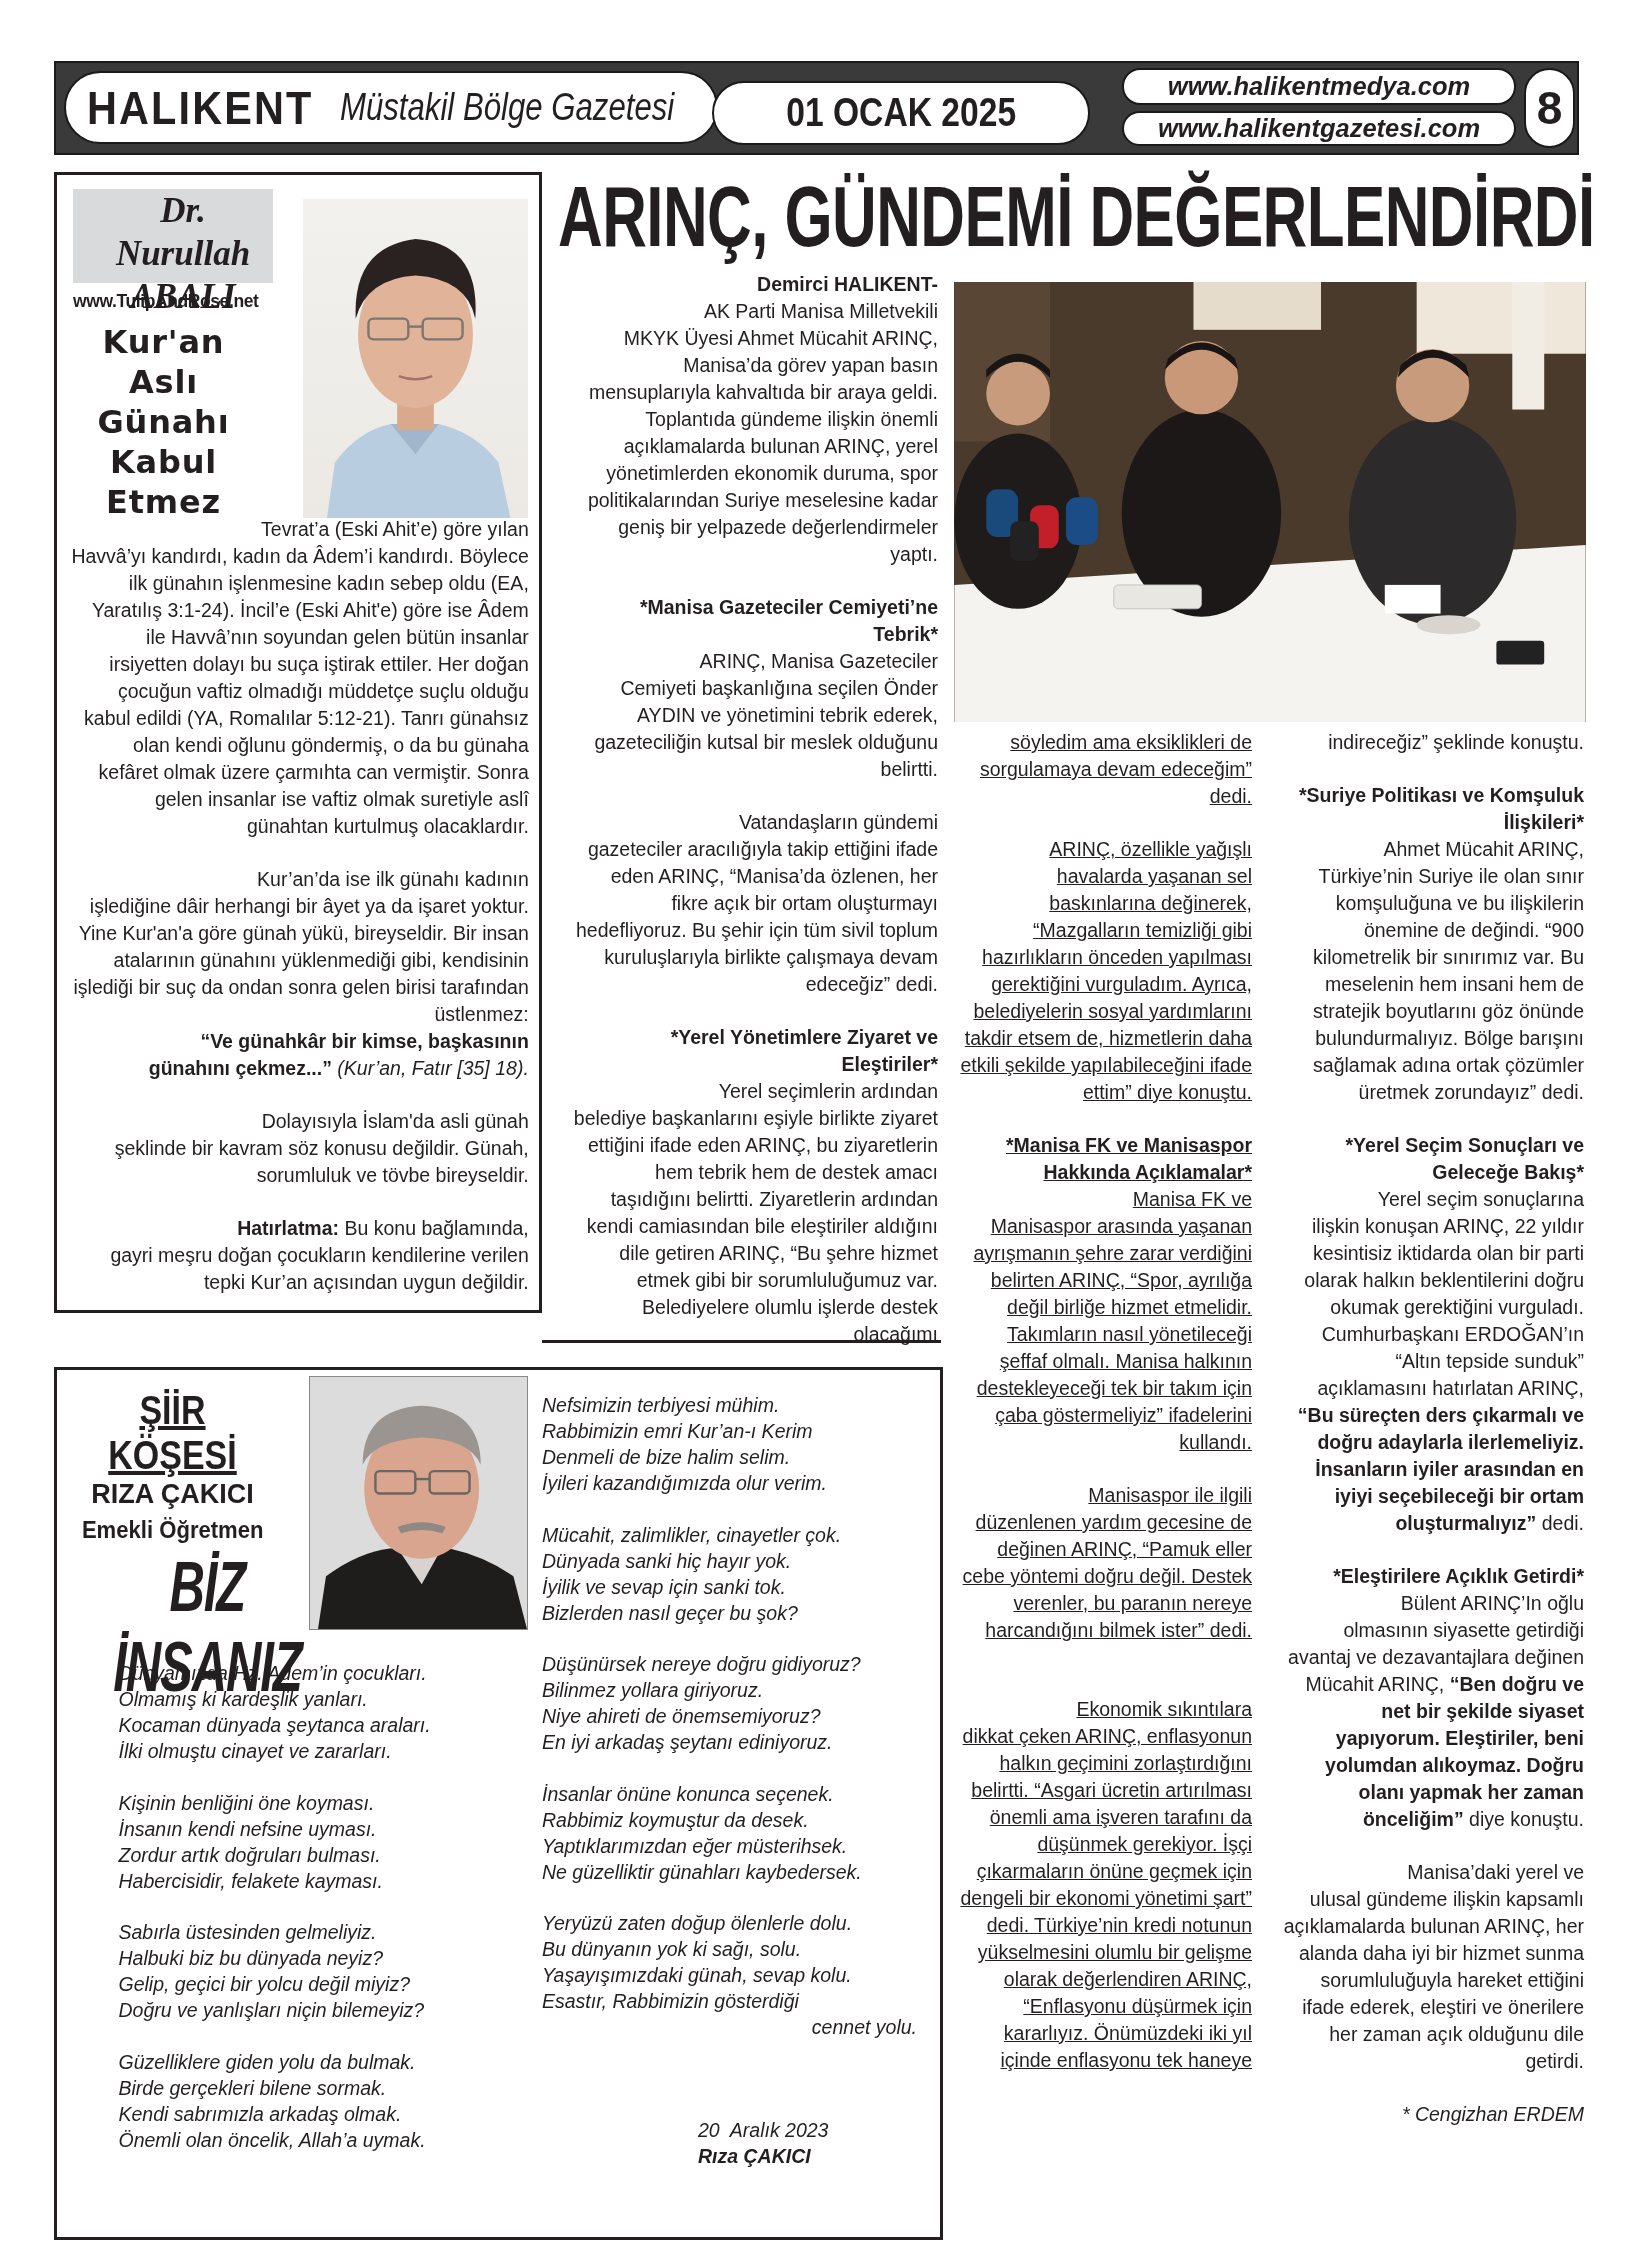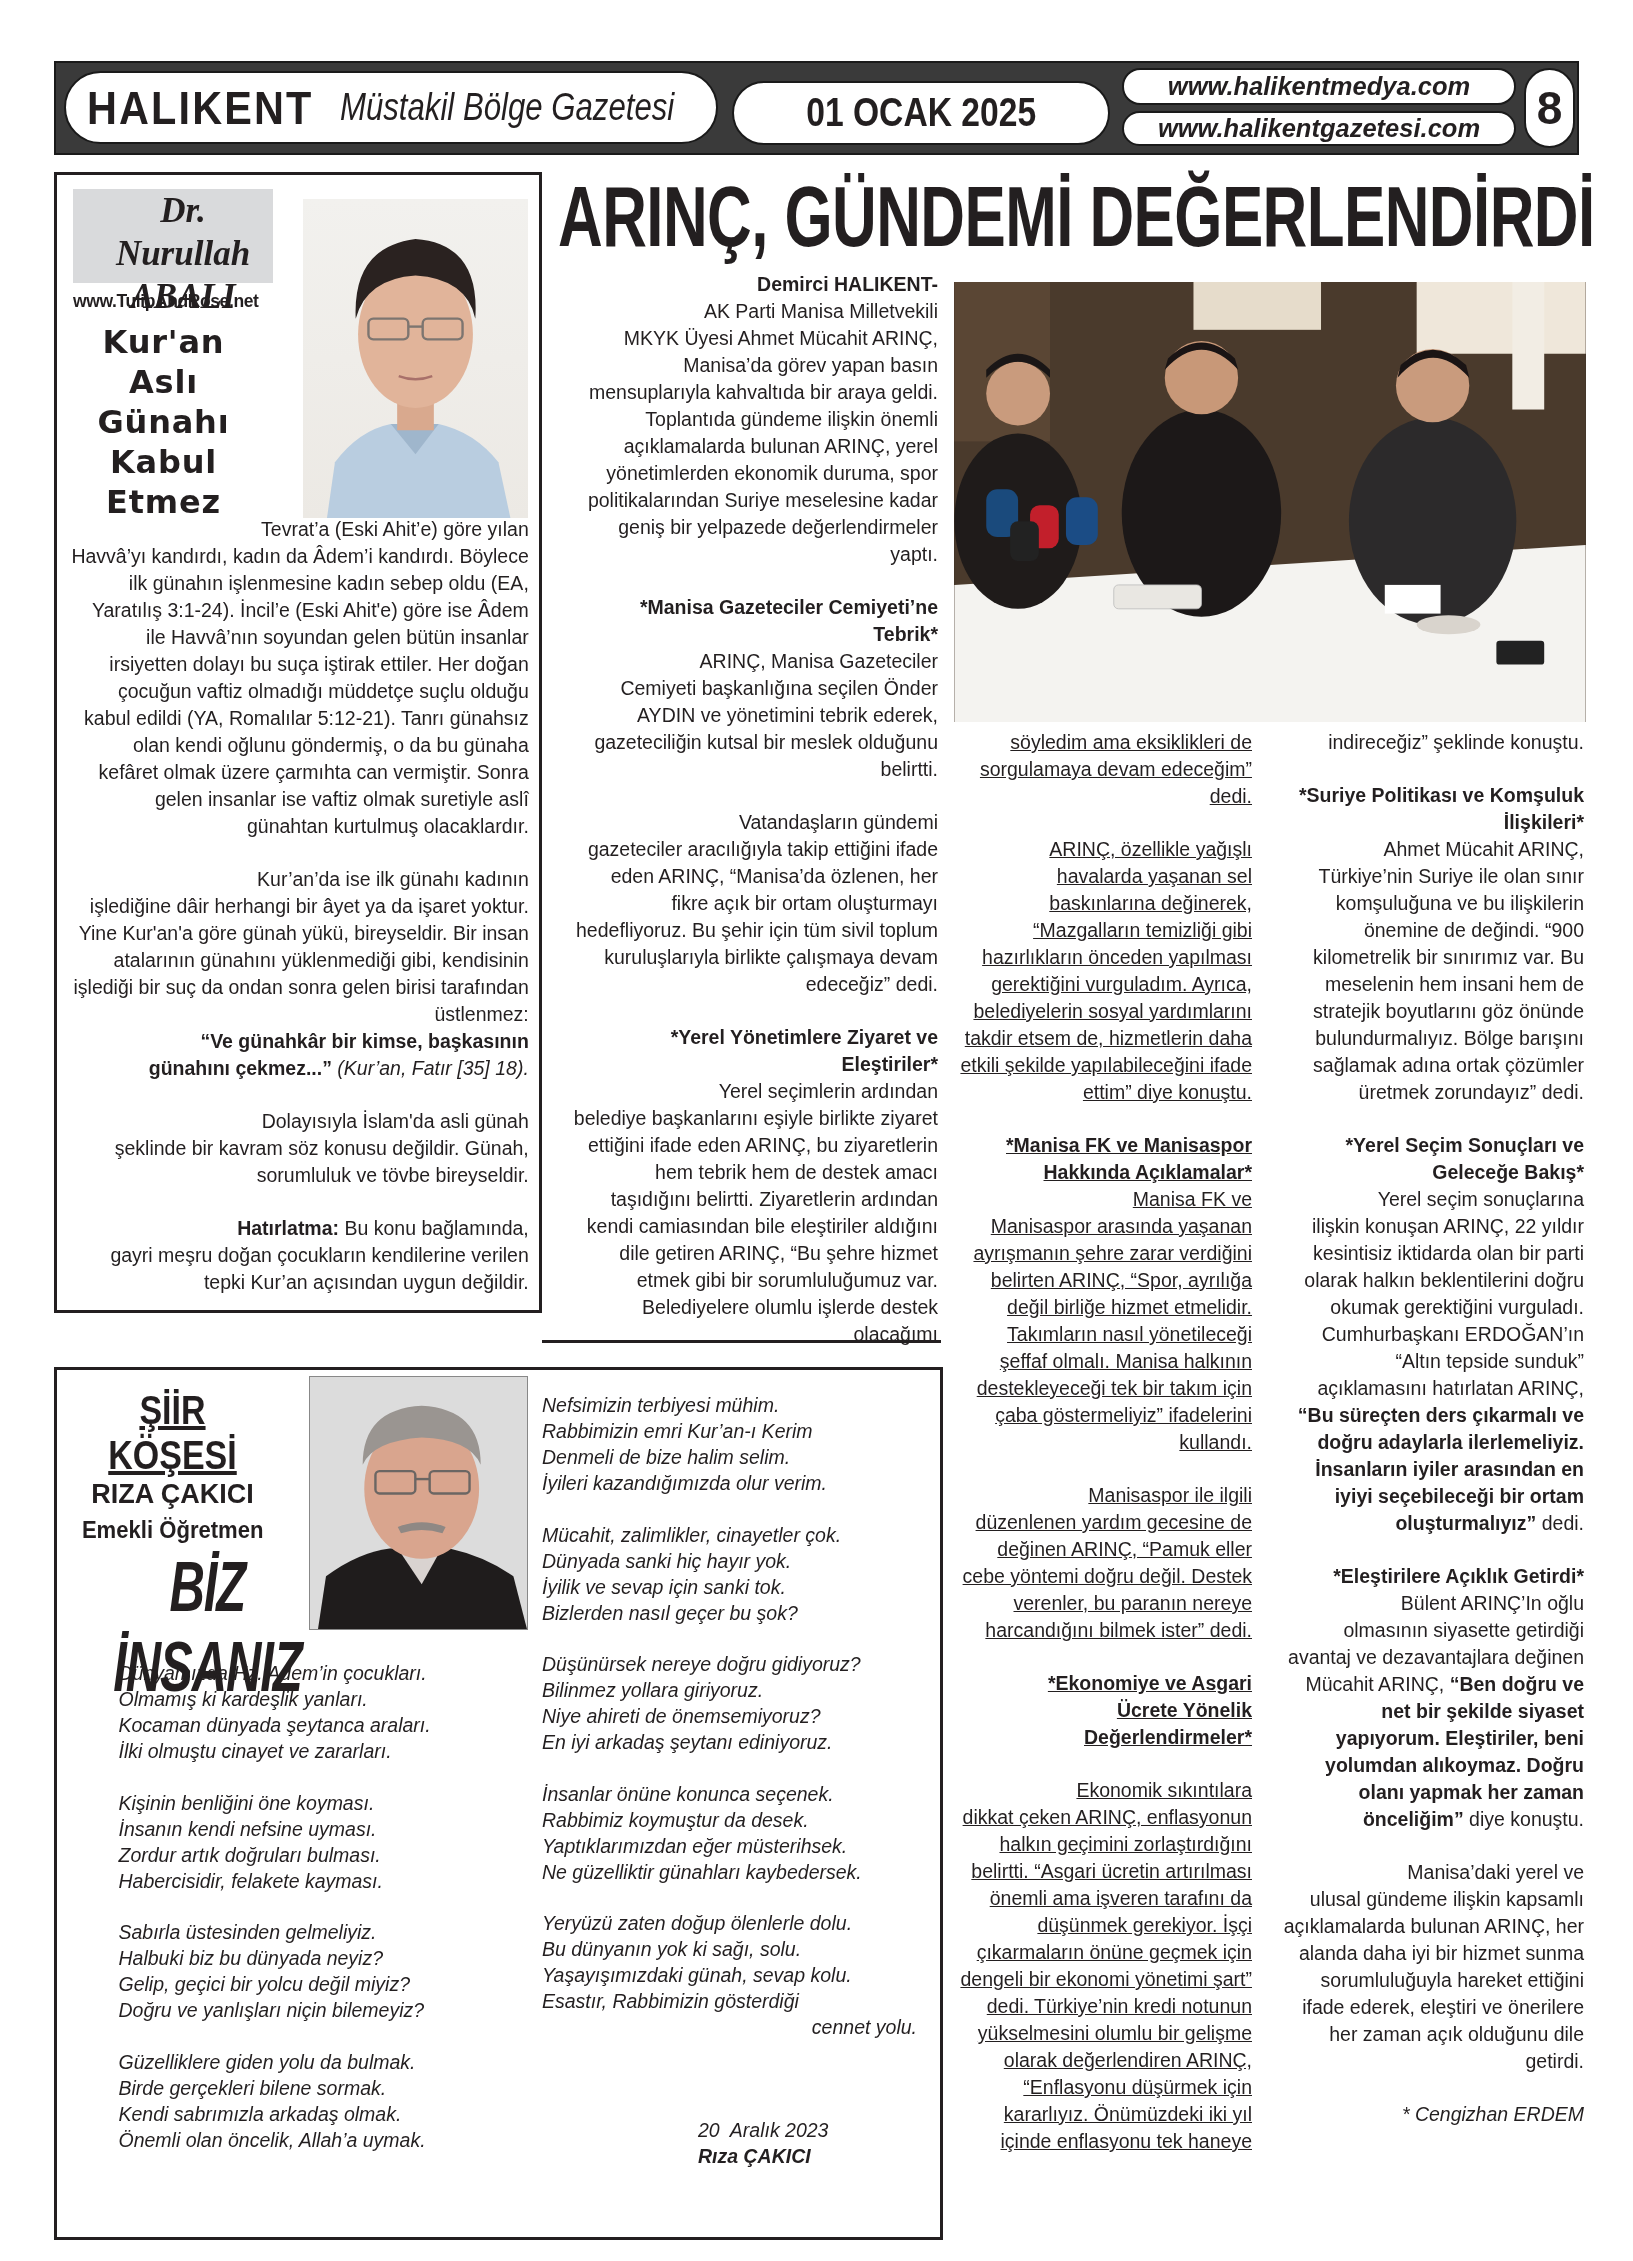--- a/index.html
+++ b/index.html
@@ -3,21 +3,21 @@
 <meta charset="utf-8">
 <style>
   html,body{margin:0;padding:0;background:#fff;}
   body{width:1634px;height:2261px;position:relative;overflow:hidden;font-family:"Liberation Sans",sans-serif;color:#231f20;}
   
   .masthead{position:absolute;left:54px;top:61px;width:1525px;height:94px;background:#3a3a3a;border:2.4px solid #1a1a1a;box-sizing:border-box;}
   .pill{position:absolute;background:#fff;border:2.4px solid #1a1a1a;box-sizing:border-box;display:flex;align-items:center;justify-content:center;}
   .pill-brand{left:8px;top:8px;width:654px;height:73px;border-radius:37px;justify-content:flex-start;padding-left:21px;}
   .brand-name{font-weight:bold;font-size:46px;letter-spacing:2.4px;transform:scaleX(0.9);transform-origin:left center;display:inline-block;}
   .brand-sub{font-style:italic;font-size:38px;margin-left:1.6px;transform:scaleX(0.82);transform-origin:left center;display:inline-block;white-space:nowrap;}
-  .pill-date{left:676px;top:17.5px;width:378px;height:64px;border-radius:32px;font-size:41px;font-weight:bold;}
+  .pill-date{left:656px;top:17.5px;width:378px;height:64px;border-radius:32px;font-size:41px;font-weight:bold;}
   .pill-date span{display:inline-block;transform:scaleX(0.82);}
   .pill-url{left:1066px;width:394px;height:37px;border-radius:18.3px;font-size:25.5px;font-weight:bold;font-style:italic;}
   .pill-url.u1{top:4.8px;} .pill-url.u2{top:48px;height:35px;}
   .pill-page{left:1468px;top:4.8px;width:51px;height:80px;border-radius:25.5px;font-size:46px;font-weight:bold;}
   
   .col-box{position:absolute;left:54px;top:172px;width:488px;height:1141px;border:3.2px solid #231f20;box-sizing:border-box;}
   .author-box{position:absolute;left:16px;top:14.4px;width:180px;height:94px;background:#d9dadc;text-align:center;font-family:"Liberation Serif",serif;font-style:italic;font-weight:bold;font-size:35px;line-height:43px;padding-left:20px;}
   .author-url{position:absolute;left:16px;top:116px;width:180px;text-align:right;font-weight:bold;font-size:17.5px;letter-spacing:-0.4px;}
   .col-title{position:absolute;left:11px;top:147px;width:191px;text-align:center;font-family:"DejaVu Sans",sans-serif;font-weight:bold;font-size:32px;line-height:40px;letter-spacing:0.8px;}
   .photo1{position:absolute;left:246px;top:24px;width:225px;height:319px;background:linear-gradient(180deg,#f2f1ee 0%,#ece9e4 100%);overflow:hidden;}
@@ -153,21 +153,20 @@
 <div class="art-col c2 body-text">
   <p style="text-indent:0">söyledim ama eksiklikleri de sorgulamaya devam edeceğim” dedi.</p>
   <div class="spacer"></div>
   <p>ARINÇ, özellikle yağışlı havalarda yaşanan sel baskınlarına değinerek, “Mazgalların temizliği gibi hazırlıkların önceden yapılması gerektiğini vurguladım. Ayrıca, belediyelerin sosyal yardımlarını takdir etsem de, hizmetlerin daha etkili şekilde yapılabileceğini ifade ettim” diye konuştu.</p>
   <div class="spacer"></div>
   <p class="sub">*Manisa FK ve Manisaspor Hakkında Açıklamalar*</p>
   <p>Manisa FK ve Manisaspor arasında yaşanan ayrışmanın şehre zarar verdiğini belirten ARINÇ, “Spor, ayrılığa değil birliğe hizmet etmelidir. Takımların nasıl yönetileceği şeffaf olmalı. Manisa halkının destekleyeceği tek bir takım için çaba göstermeliyiz” ifadelerini kullandı.</p>
   <div class="spacer"></div>
   <p>Manisaspor ile ilgili düzenlenen yardım gecesine de değinen ARINÇ, “Pamuk eller cebe yöntemi doğru değil. Destek verenler, bu paranın nereye harcandığını bilmek ister” dedi.</p>
   <div class="spacer"></div>
-  <p style="font-weight:bold">*Ekonomiye ve Asgari Ücrete Yönelik Değerlendirmeler*</p>
   <div class="spacer"></div>
   <p>Ekonomik sıkıntılara dikkat çeken ARINÇ, enflasyonun halkın geçimini zorlaştırdığını belirtti. “Asgari ücretin artırılması önemli ama işveren tarafını da düşünmek gerekiyor. İşçi çıkarmaların önüne geçmek için dengeli bir ekonomi yönetimi şart” dedi. Türkiye’nin kredi notunun yükselmesini olumlu bir gelişme olarak değerlendiren ARINÇ, “Enflasyonu düşürmek için kararlıyız. Önümüzdeki iki yıl içinde enflasyonu tek haneye</p>
 </div>
 
 <div class="art-col c3 body-text">
   <p style="text-indent:0">indireceğiz” şeklinde konuştu.</p>
   <div class="spacer"></div>
   <p class="sub">*Suriye Politikası ve Komşuluk İlişkileri*</p>
   <p>Ahmet Mücahit ARINÇ, Türkiye’nin Suriye ile olan sınır komşuluğuna ve bu ilişkilerin önemine de değindi. “900 kilometrelik bir sınırımız var. Bu meselenin hem insani hem de stratejik boyutlarını göz önünde bulundurmalıyız. Bölge barışını sağlamak adına ortak çözümler üretmek zorundayız” dedi.</p>
   <div class="spacer"></div>

